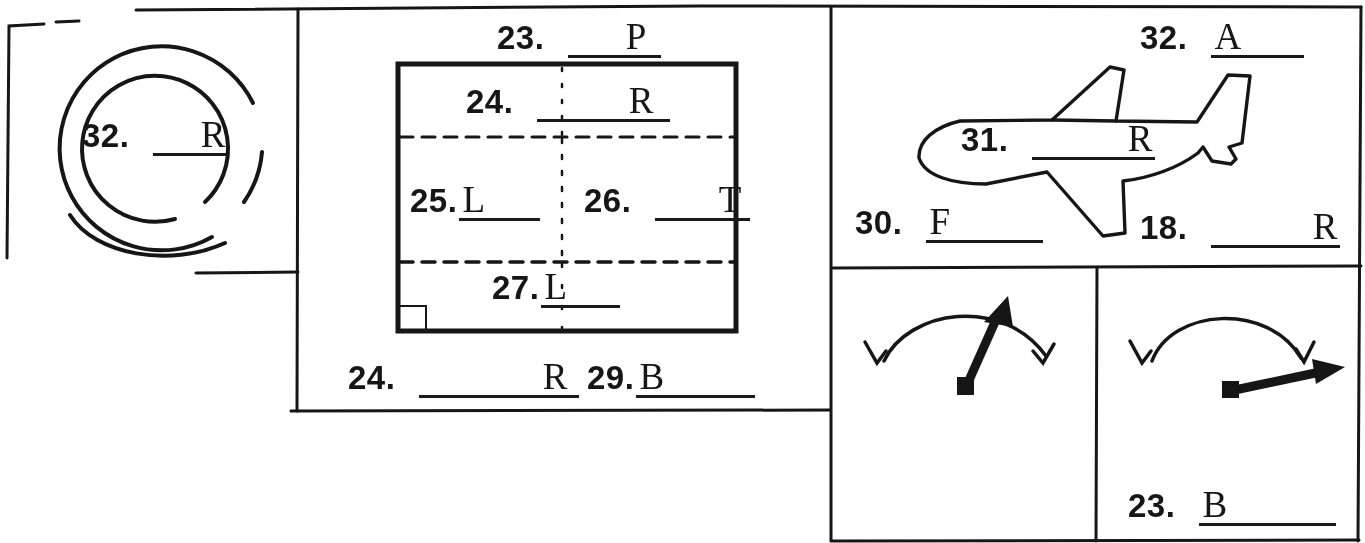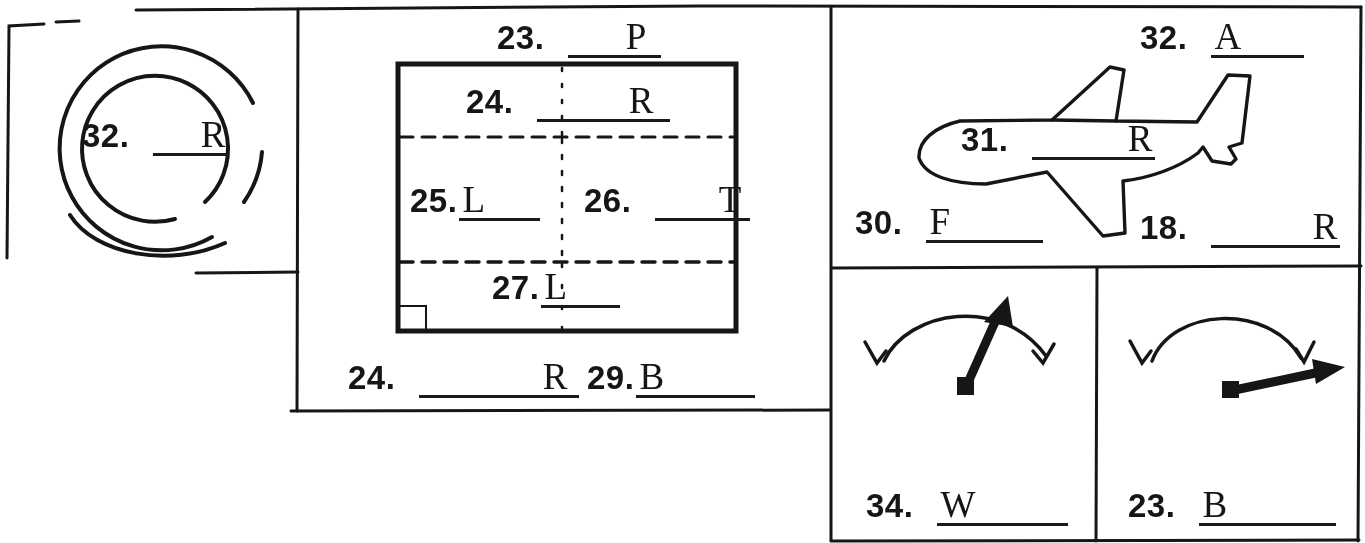--- a/index.html
+++ b/index.html
@@ -189,26 +189,20 @@
       </span>
   </div>
 
   <div class="item q33">
     <span class="num">18.</span>
     <span class="blank end">
         <span class="letter">R</span>
       </span>
   </div>
 
-  <div class="item q34">
-    <span class="num">34.</span>
-    <span class="blank start">
-        <span class="letter">W</span>
-      </span>
-  </div>
 
   <div class="item q35">
     <span class="num">23.</span>
     <span class="blank start">
         <span class="letter">B</span>
       </span>
   </div>
 
 </div>
 

